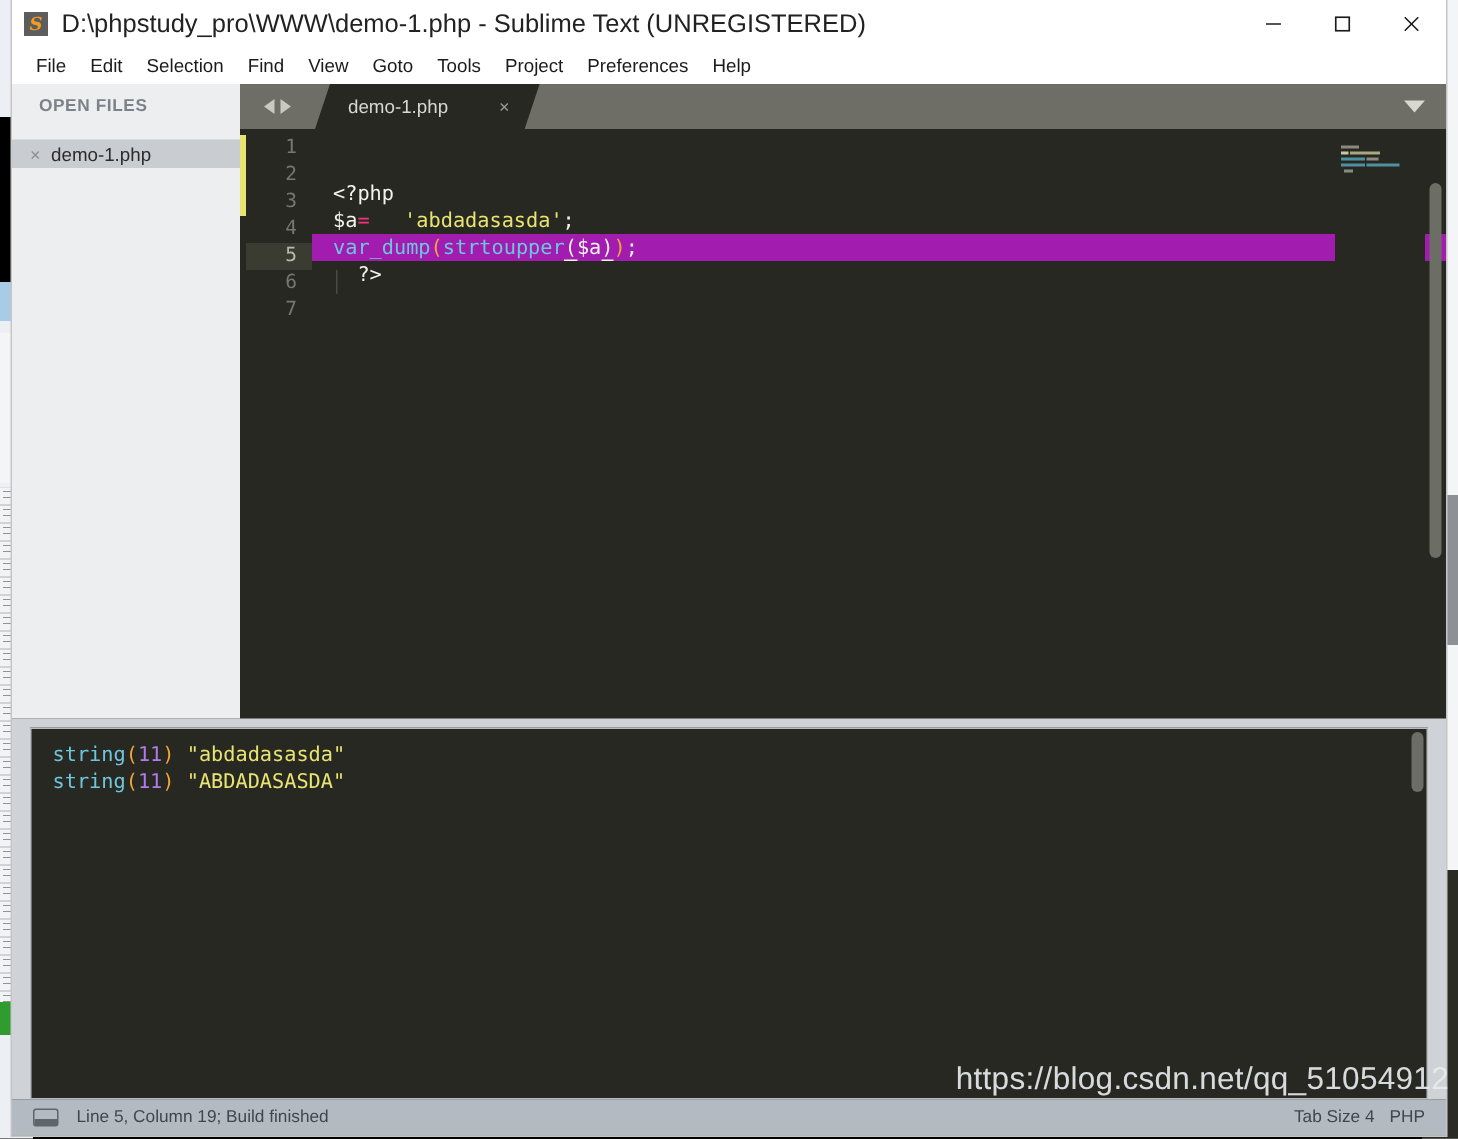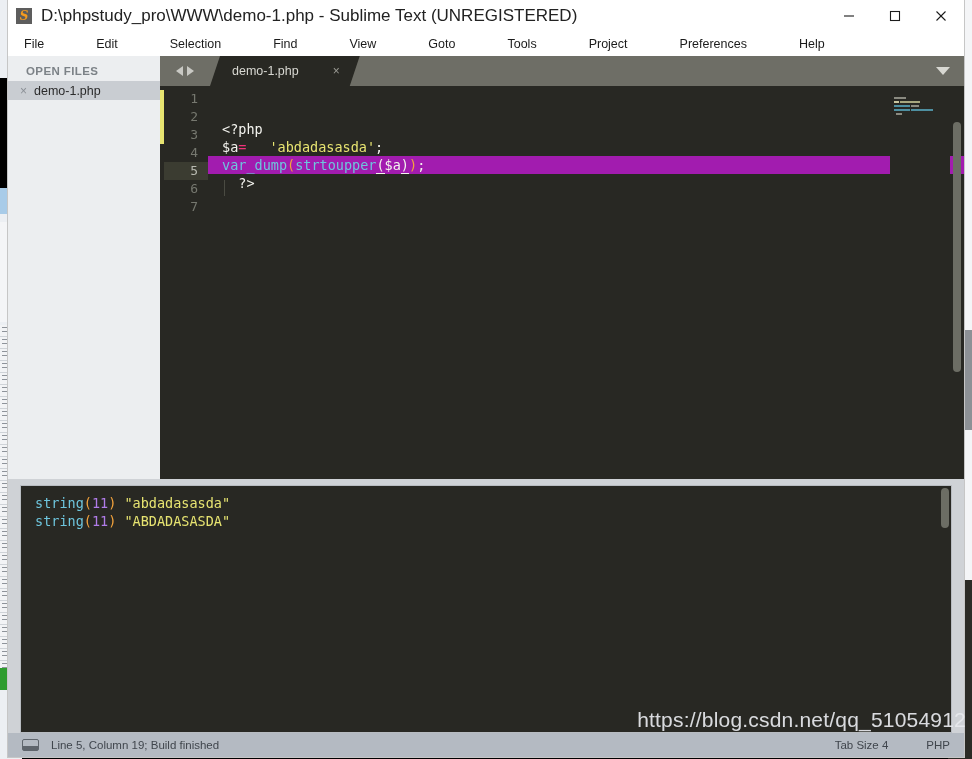--- a/index.html
+++ b/index.html
@@ -162,21 +162,20 @@
   .winbtn svg { display: block; }
 
   
   #menubar {
     height: 25px;
     background: #ffffff;
     display: flex;
     align-items: center;
     padding-left: 8px;
     border-bottom: 0;
-    gap: 36px;
   }
   .menu-item {
     font-size: 12.5px;
     color: #1b1b1b;
     padding: 3px 8px;
     white-space: nowrap;
     cursor: default;
   }
 
   
@@ -200,21 +199,21 @@
     flex: 0 0 auto;
     padding-top: 5px;
     box-sizing: border-box;
     position: relative;
   }
   .sidebar-heading {
     font-size: 11.5px;
     font-weight: bold;
     color: #7c8287;
     letter-spacing: .4px;
-    padding: 4px 0 4px 18px;
+    padding: 4px 0 16px 18px;
   }
   .sidebar-file {
     display: flex;
     align-items: center;
     height: 19px;
     background: #c9cdd2;
     padding-left: 12px;
     font-size: 12.5px;
     color: #2b2b2b;
   }
@@ -434,21 +433,21 @@
   }
   #status-text {
     margin-left: 12px;
     font-size: 11.5px;
     color: #40464d;
   }
   #status-right {
     position: absolute;
     right: 14px;
     display: flex;
-    gap: 38px;
+    gap: 10px;
     font-size: 11.5px;
     color: #40464d;
   }
 
   
   #watermark {
     position: absolute;
     left: 0; top: 708px;
     width: 972px;
     text-align: right;

